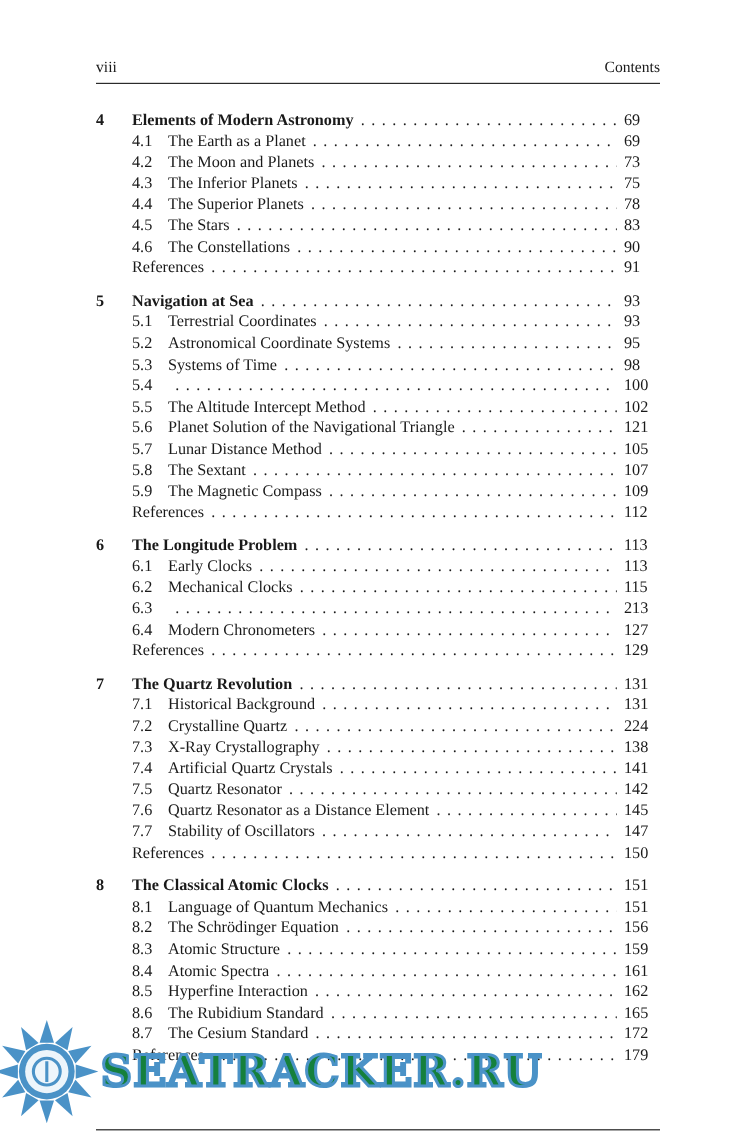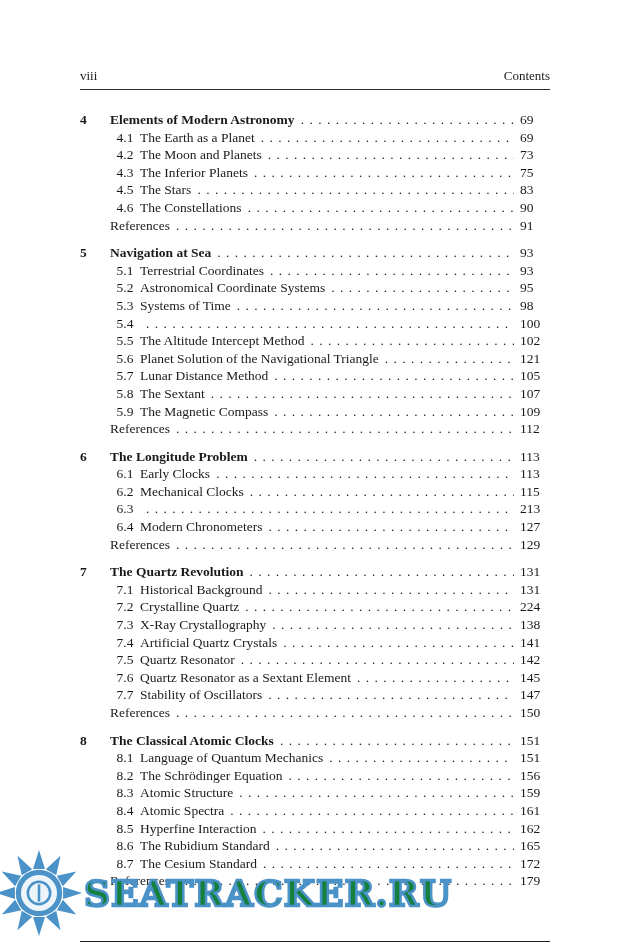--- a/index.html
+++ b/index.html
@@ -11,21 +11,21 @@
     width: 628px;
     height: 952px;
     position: relative;
     overflow: hidden;
     font-family: "Liberation Serif", serif;
     color: #1a1a1a;
   }
   .page {
     position: absolute;
     inset: 0;
-    padding: 68px 78px 0 80px;
+    padding: 48px 78px 0 80px;
     box-sizing: border-box;
   }
   .running-head {
     display: flex;
     justify-content: space-between;
     align-items: baseline;
     font-size: 13px;
   }
   .head-rule {
     border: none;
@@ -56,21 +56,20 @@
     width: 30px;
     flex: 0 0 30px;
   }
   .indent {
     width: 30px;
     flex: 0 0 30px;
   }
   .s-num {
     width: 30px;
     flex: 0 0 30px;
-    text-align: center;
   }
   .t {
     flex: 0 0 auto;
   }
   .leader {
     flex: 1 1 auto;
     overflow: hidden;
     margin: 0 6px 0 6px;
     min-width: 10px;
   }
@@ -152,20 +151,27 @@
         </div>
         <div class="row entry-row">
           <span class="indent"></span>
           <span class="s-num">4.3</span>
           <span class="t">The Inferior Planets</span>
           <span class="leader"></span>
           <span class="pg">75</span>
         </div>
         <div class="row entry-row">
           <span class="indent"></span>
+          <span class="s-num">4.4</span>
+          <span class="t">The Superior Planets</span>
+          <span class="leader"></span>
+          <span class="pg">78</span>
+        </div>
+        <div class="row entry-row">
+          <span class="indent"></span>
           <span class="s-num">4.5</span>
           <span class="t">The Stars</span>
           <span class="leader"></span>
           <span class="pg">83</span>
         </div>
         <div class="row entry-row">
           <span class="indent"></span>
           <span class="s-num">4.6</span>
           <span class="t">The Constellations</span>
           <span class="leader"></span>
@@ -333,21 +339,21 @@
         <div class="row entry-row">
           <span class="indent"></span>
           <span class="s-num">7.5</span>
           <span class="t">Quartz Resonator</span>
           <span class="leader"></span>
           <span class="pg">142</span>
         </div>
         <div class="row entry-row">
           <span class="indent"></span>
           <span class="s-num">7.6</span>
-          <span class="t">Quartz Resonator as a Sextant Element</span>
+          <span class="t">Quartz Resonator as a Distance Element</span>
           <span class="leader"></span>
           <span class="pg">145</span>
         </div>
         <div class="row entry-row">
           <span class="indent"></span>
           <span class="s-num">7.7</span>
           <span class="t">Stability of Oscillators</span>
           <span class="leader"></span>
           <span class="pg">147</span>
         </div>

